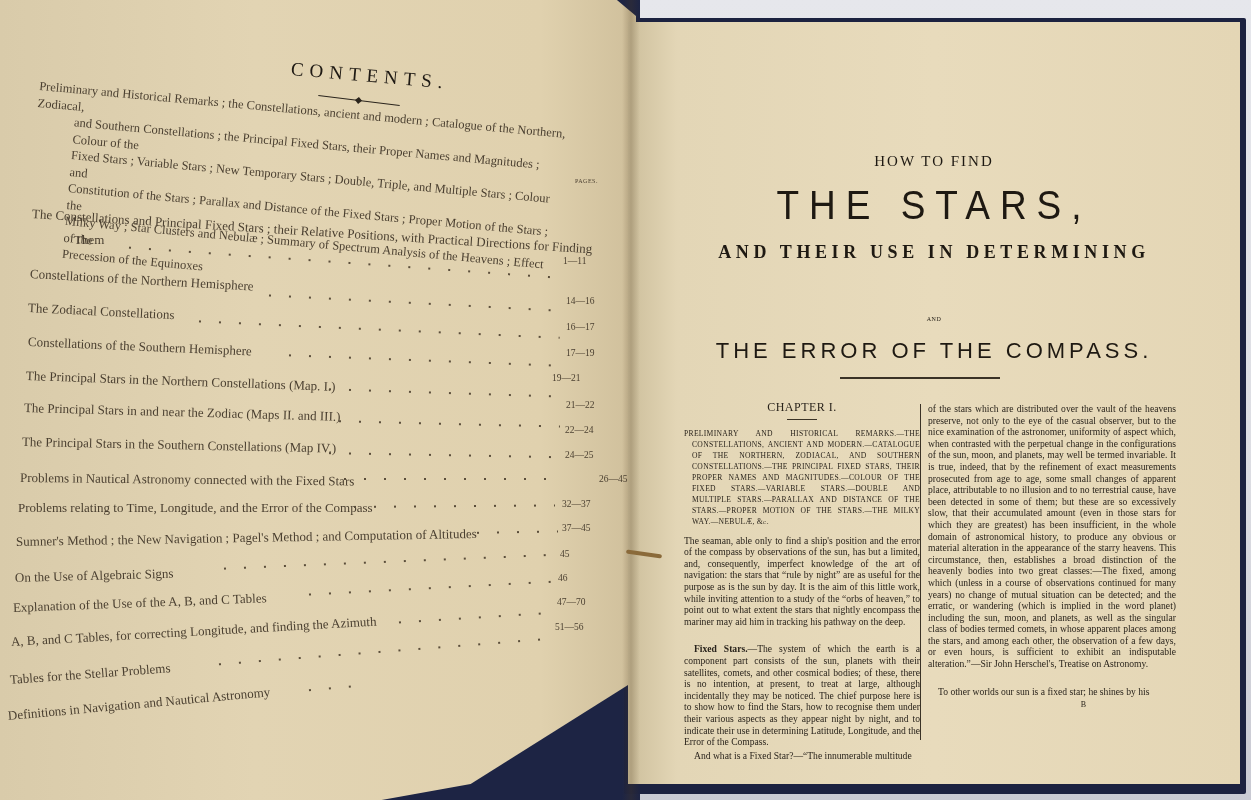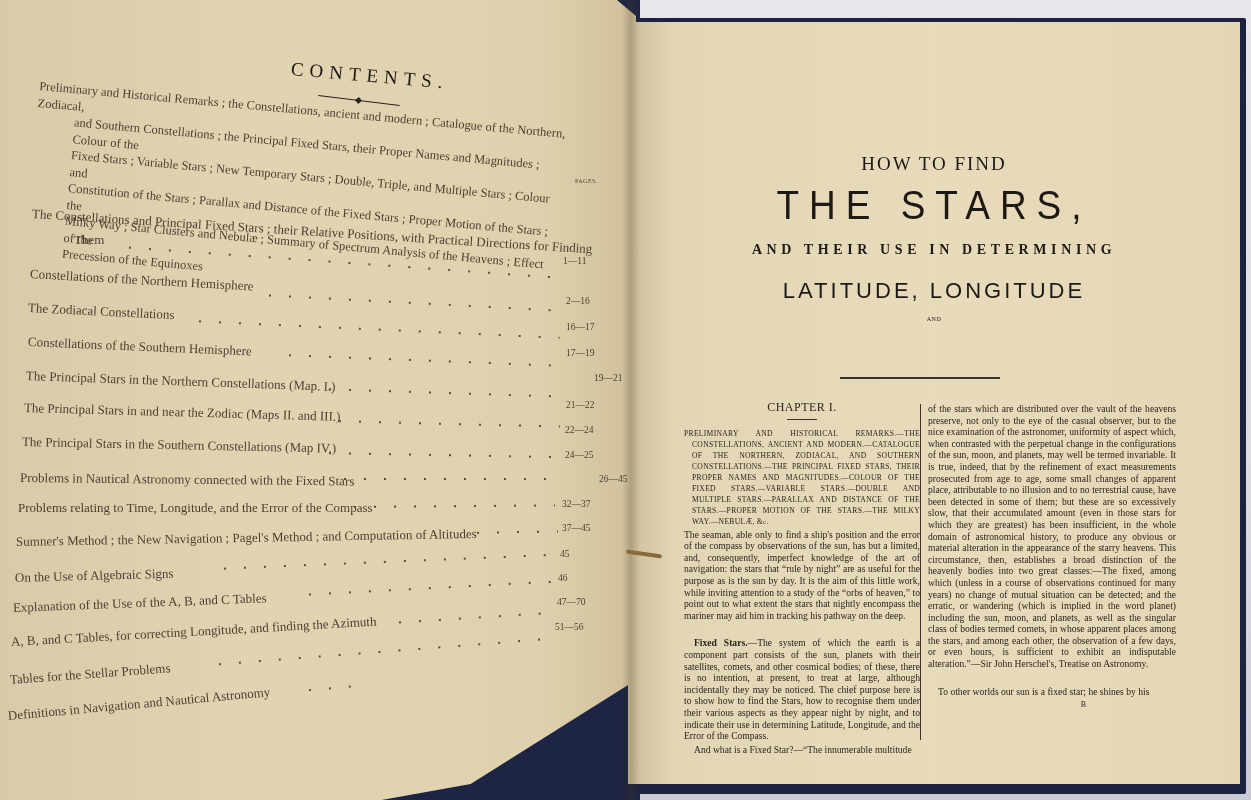--- a/index.html
+++ b/index.html
@@ -72,35 +72,35 @@
     position: absolute; font-size: 9.5px; color: #4a3f30; white-space: nowrap;
   }
   .dots {
     position: absolute; height: 2px; transform-origin: left center;
     background-image: radial-gradient(circle, #5a4d3a 0.9px, transparent 1.1px);
     background-size: 20px 2px; background-repeat: repeat-x;
   }
 
   
   .title-page { position: absolute; left: 628px; top: 22px; width: 612px; height: 762px; text-align: center; color: #1e1912; }
-  .t-how { position: absolute; top: 131px; width: 100%; font-size: 19px; letter-spacing: 2px; text-align: center; }
+  .t-how { position: absolute; top: 131px; width: 100%; font-size: 15px; letter-spacing: 2px; text-align: center; }
   .t-stars { position: absolute; top: 163px; width: 100%; font-family: "Liberation Sans", "DejaVu Sans", sans-serif; font-size: 37px; letter-spacing: 10px; transform: scaleY(1.1); }
-  .t-and-their { position: absolute; top: 220px; width: 100%; font-size: 14px; letter-spacing: 4.6px; font-weight: bold; }
+  .t-and-their { position: absolute; top: 220px; width: 100%; font-size: 18px; letter-spacing: 4.6px; font-weight: bold; }
   .t-lat { position: absolute; top: 256px; width: 100%; font-family: "Liberation Sans", "DejaVu Sans", sans-serif; font-size: 22px; letter-spacing: 3px; }
   .t-and { position: absolute; top: 294px; width: 100%; font-size: 6px; letter-spacing: 0.5px; }
   .t-error { position: absolute; top: 316px; width: 100%; font-family: "Liberation Sans", "DejaVu Sans", sans-serif; font-size: 22px; letter-spacing: 4px; }
   .t-rule { position: absolute; top: 355px; left: 212px; width: 160px; height: 2px; background: #3a3226; }
 
   .col { position: absolute; font-size: 9.6px; line-height: 11.6px; color: #2a241c; text-align: justify; }
   .col-left { left: 56px; top: 380px; width: 236px; }
   .col-right { left: 300px; top: 381px; width: 248px; }
   .col-divider { position: absolute; left: 292px; top: 382px; width: 1px; height: 336px; background: #3a3226; }
   .chapter-heading { text-align: center; font-size: 12px; letter-spacing: 0.5px; margin-top: 0; }
   .chapter-rule { width: 30px; height: 1px; background: #3a3226; margin: 5px auto 8px; }
-  .synopsis { font-size: 7.6px; line-height: 11px; letter-spacing: 0.3px; text-indent: -8px; padding-left: 8px; margin-bottom: 2px; font-variant: small-caps; }
+  .synopsis { font-size: 7.6px; line-height: 11px; letter-spacing: 0.3px; text-indent: -8px; padding-left: 8px; margin-bottom: 8px; font-variant: small-caps; }
   .para { text-indent: 10px; margin-bottom: 2px; }
   .para-first { text-indent: 0; margin-bottom: 16px; }
   .run-head { font-weight: bold; }
   .sig { text-align: right; padding-right: 90px; font-size: 8px; margin-top: 1px; }
   .bookmark-thread {
     position: absolute; left: 626px; top: 552px; width: 36px; height: 4px;
     background: #8a6a3a; border-radius: 2px; transform: rotate(8deg);
   }
 </style>
 </head>
@@ -124,33 +124,33 @@
     <span class="indent">Fixed Stars ; Variable Stars ; New Temporary Stars ; Double, Triple, and Multiple Stars ; Colour and</span>
     <span class="indent">Constitution of the Stars ; Parallax and Distance of the Fixed Stars ; Proper Motion of the Stars ; the</span>
     <span class="indent">Milky Way ; Star Clusters and Nebulæ ; Summary of Spectrum Analysis of the Heavens ; Effect of the</span>
     <span class="indent">Precession of the Equinoxes</span>
   </div>
   <div class="toc-page" style="left:563px;top:256px;">1—11</div>
 
   <div class="toc-entry" style="left:32px;top:206px;transform:rotate(3.6deg);">The Constellations and Principal Fixed Stars ; their Relative Positions, with Practical Directions for Finding</div>
   <div class="toc-entry" style="left:74px;top:232px;">Them</div>
   <div class="dots" style="left:120px;top:246px;width:440px;transform:rotate(4deg);"></div>
-  <div class="toc-page" style="left:566px;top:296px;">2—16</div>
+  <div class="toc-page" style="left:566px;top:296px;">14—16</div>
 
   <div class="toc-entry" style="left:30px;top:266px;transform:rotate(3.2deg);">Constellations of the Northern Hemisphere</div>
   <div class="dots" style="left:260px;top:294px;width:300px;transform:rotate(3deg);"></div>
   <div class="toc-page" style="left:566px;top:322px;">16—17</div>
 
   <div class="toc-entry" style="left:28px;top:300px;transform:rotate(2.8deg);">The Zodiacal Constellations</div>
   <div class="dots" style="left:190px;top:320px;width:370px;transform:rotate(2.6deg);"></div>
   <div class="toc-page" style="left:566px;top:348px;">17—19</div>
 
   <div class="toc-entry" style="left:28px;top:334px;transform:rotate(2.4deg);">Constellations of the Southern Hemisphere</div>
   <div class="dots" style="left:280px;top:354px;width:280px;transform:rotate(2.2deg);"></div>
-  <div class="toc-page" style="left:594px;top:373px;">19—21</div>
+  <div class="toc-page" style="left:552px;top:373px;">19—21</div>
 
   <div class="toc-entry" style="left:26px;top:368px;transform:rotate(2deg);">The Principal Stars in the Northern Constellations (Map. I.)</div>
   <div class="dots" style="left:320px;top:388px;width:240px;transform:rotate(1.8deg);"></div>
   <div class="toc-page" style="left:566px;top:400px;text-align:right;">21—22</div>
 
   <div class="toc-entry" style="left:24px;top:400px;transform:rotate(1.6deg);">The Principal Stars in and near the Zodiac (Maps II. and III.)</div>
   <div class="dots" style="left:330px;top:420px;width:230px;transform:rotate(1.4deg);"></div>
   <div class="toc-page" style="left:565px;top:425px;">22—24</div>
 
   <div class="toc-entry" style="left:22px;top:434px;transform:rotate(1.2deg);">The Principal Stars in the Southern Constellations (Map IV.)</div>
@@ -186,22 +186,22 @@
   <div class="toc-page" style="left:555px;top:622px;">51—56</div>
 
   <div class="toc-entry" style="left:8px;top:708px;transform:rotate(-5.2deg);">Definitions in Navigation and Nautical Astronomy</div>
   <div class="dots" style="left:300px;top:690px;width:60px;transform:rotate(-5deg);"></div>
 </div>
 
 <div class="title-page">
   <div class="t-how">HOW TO FIND</div>
   <div class="t-stars">THE STARS,</div>
   <div class="t-and-their">AND THEIR USE IN DETERMINING</div>
-  <div class="t-lat">LATITUDE, LONGITUDE</div>
   <div class="t-and">AND</div>
+  <div class="t-error">THE ERROR OF THE COMPASS.</div>
   <div class="t-rule"></div>
 
   <div class="col col-left">
     <div class="chapter-heading">CHAPTER I.</div>
     <div class="chapter-rule"></div>
     <div class="synopsis">PRELIMINARY AND HISTORICAL REMARKS.—THE CONSTELLATIONS, ANCIENT AND MODERN.—CATALOGUE OF THE NORTHERN, ZODIACAL, AND SOUTHERN CONSTELLATIONS.—THE PRINCIPAL FIXED STARS, THEIR PROPER NAMES AND MAGNITUDES.—COLOUR OF THE FIXED STARS.—VARIABLE STARS.—DOUBLE AND MULTIPLE STARS.—PARALLAX AND DISTANCE OF THE STARS.—PROPER MOTION OF THE STARS.—THE MILKY WAY.—NEBULÆ, &amp;c.</div>
     <div class="para para-first">The seaman, able only to find a ship's position and the error of the compass by observations of the sun, has but a limited, and, consequently, imperfect knowledge of the art of navigation: the stars that “rule by night” are as useful for the purpose as is the sun by day. It is the aim of this little work, while inviting attention to a study of the “orbs of heaven,” to point out to what extent the stars that nightly encompass the mariner may aid him in tracking his pathway on the deep.</div>
     <div class="para"><span class="run-head">Fixed Stars.</span><span>—The system of which the earth is a component part consists of the sun, planets with their satellites, comets, and other cosmical bodies; of these, there is no intention, at present, to treat at large, although incidentally they may be noticed. The chief purpose here is to show how to find the Stars, how to recognise them under their various aspects as they appear night by night, and to indicate their use in determining Latitude, Longitude, and the Error of the Compass.</span></div>
     <div class="para">And what is a Fixed Star?—“The innumerable multitude</div>
   </div>

